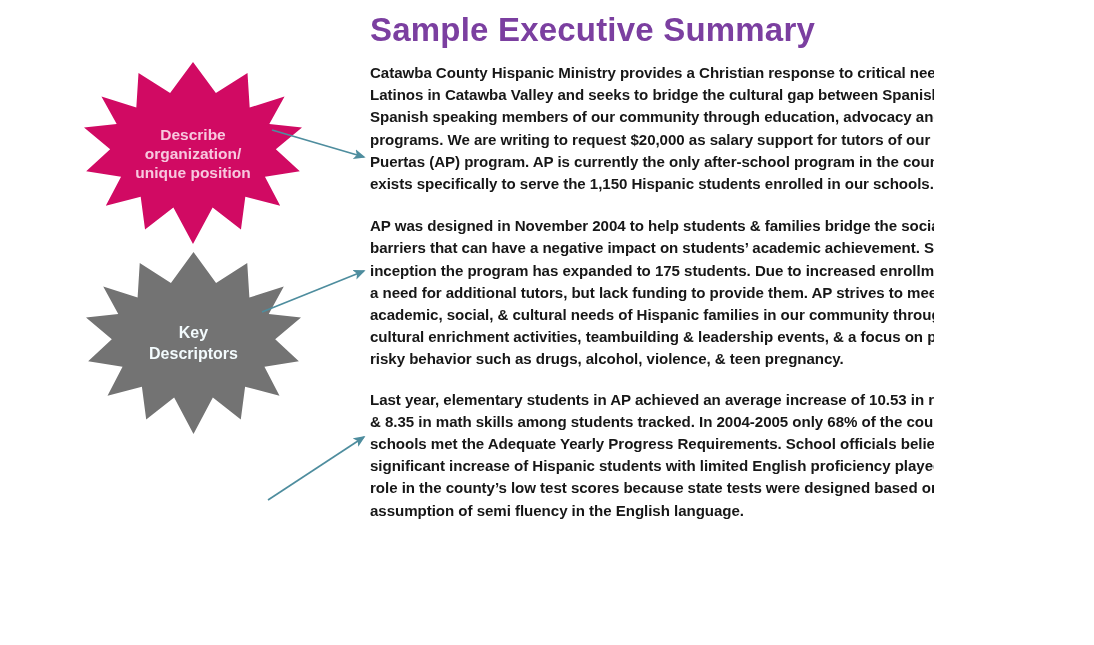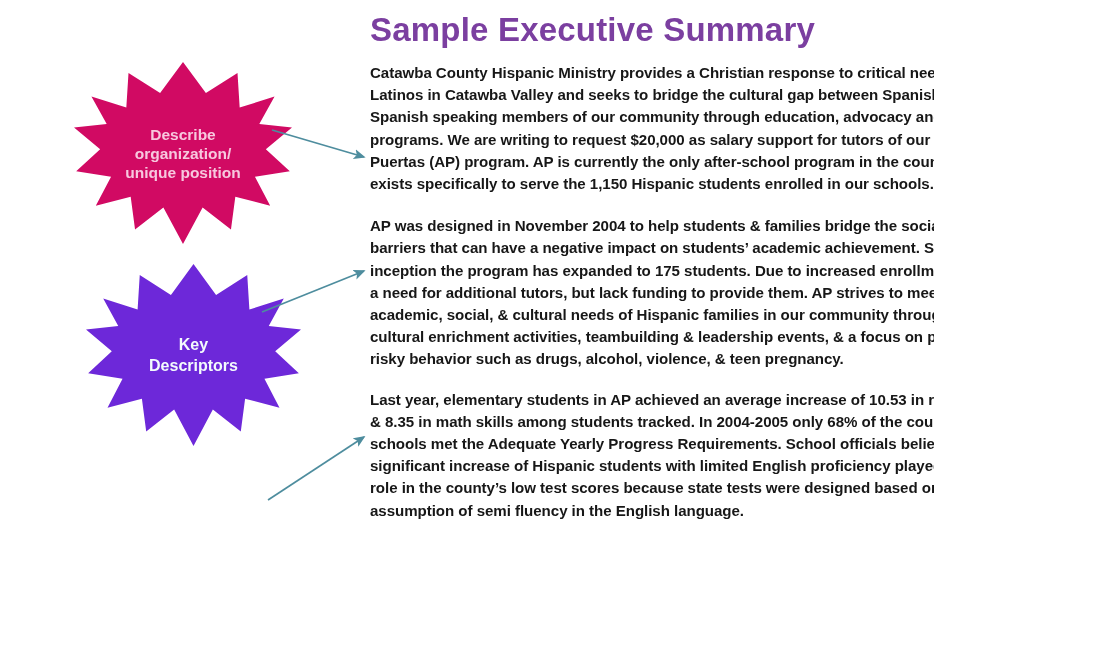--- a/index.html
+++ b/index.html
@@ -74,34 +74,34 @@
     text-align: center;
     font-weight: bold;
     font-size: 15.5px;
     line-height: 19px;
     white-space: pre-line;
     padding: 0 6px;
     pointer-events: none;
   }
 
   #star-describe {
-    left: 74px;
+    left: 84px;
     top: 62px;
     width: 218px;
     height: 182px;
     background: #D10A63;
   }
   #star-describe .star-label { color: #F7C8DE; }
 
   #star-key {
     left: 86px;
-    top: 264px;
+    top: 252px;
     width: 215px;
     height: 182px;
-    background: #6d28d9;
+    background: #737373;
   }
   #star-key .star-label { color: #F3FBFD; font-size: 16px; line-height: 21px; }
 
   #star-extraordinary {
     left: 86px;
     top: 438px;
     width: 218px;
     height: 195px;
     background: #7A34AD;
   }

